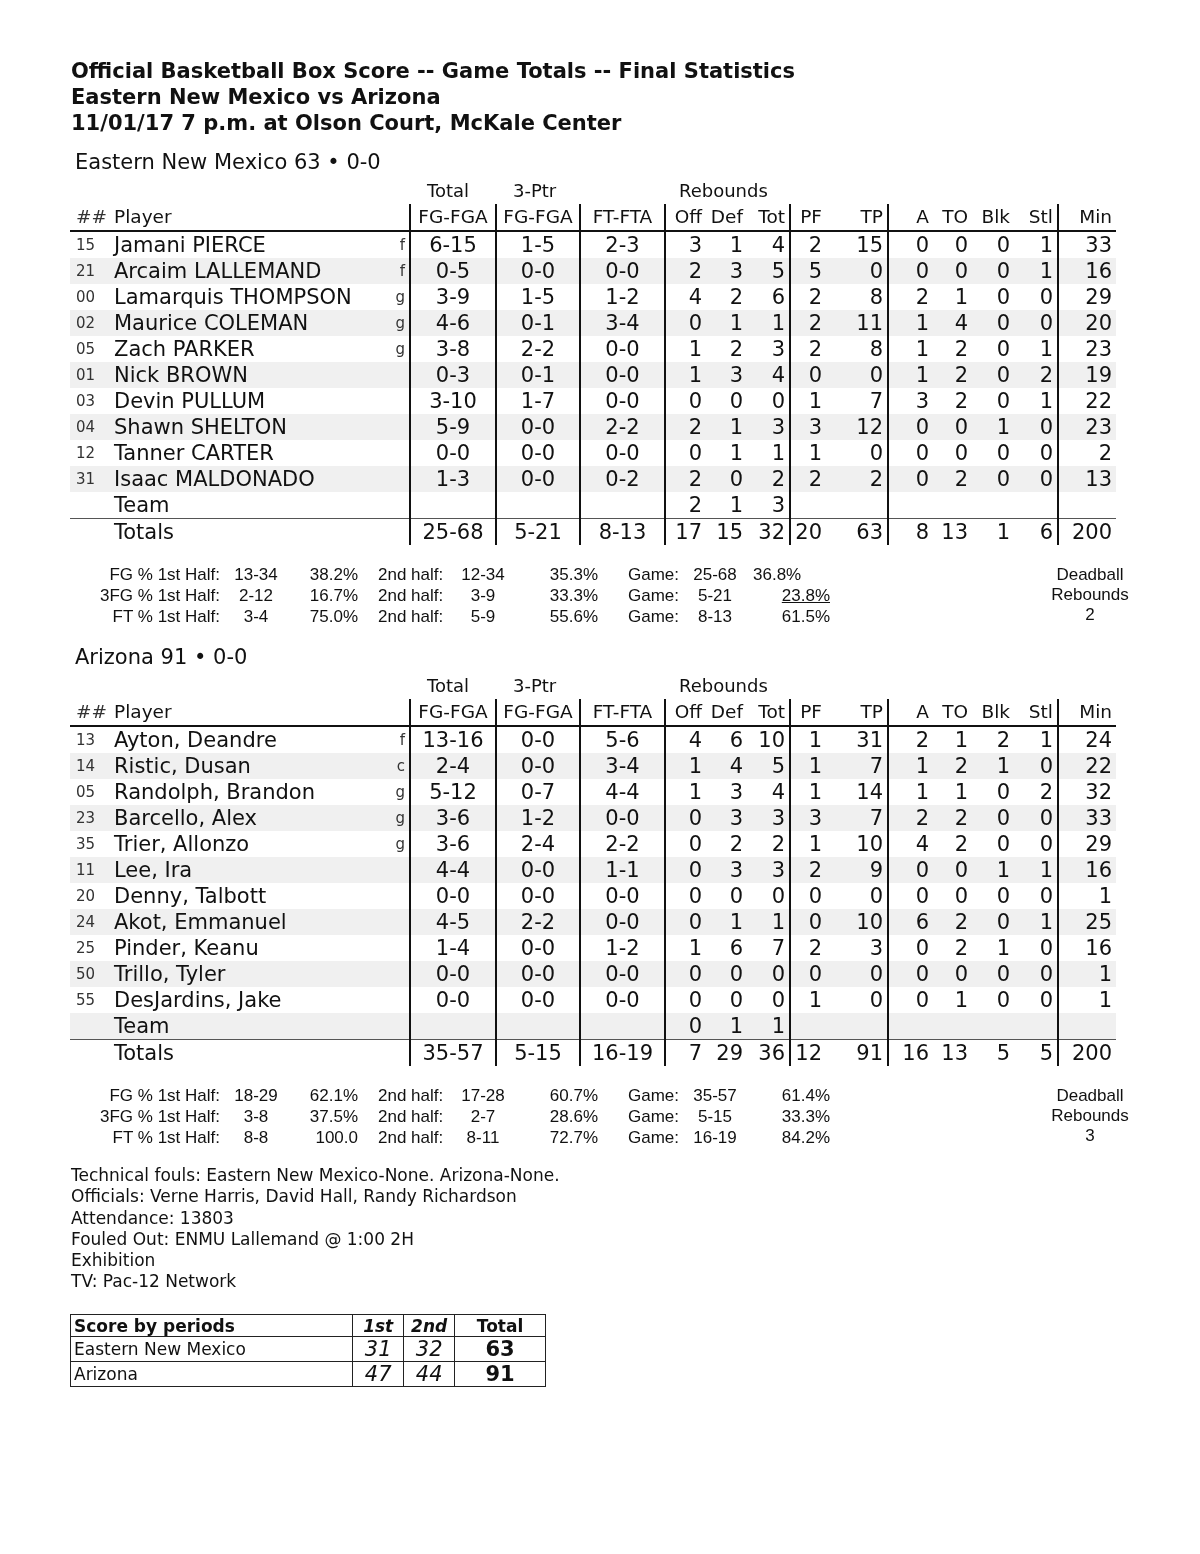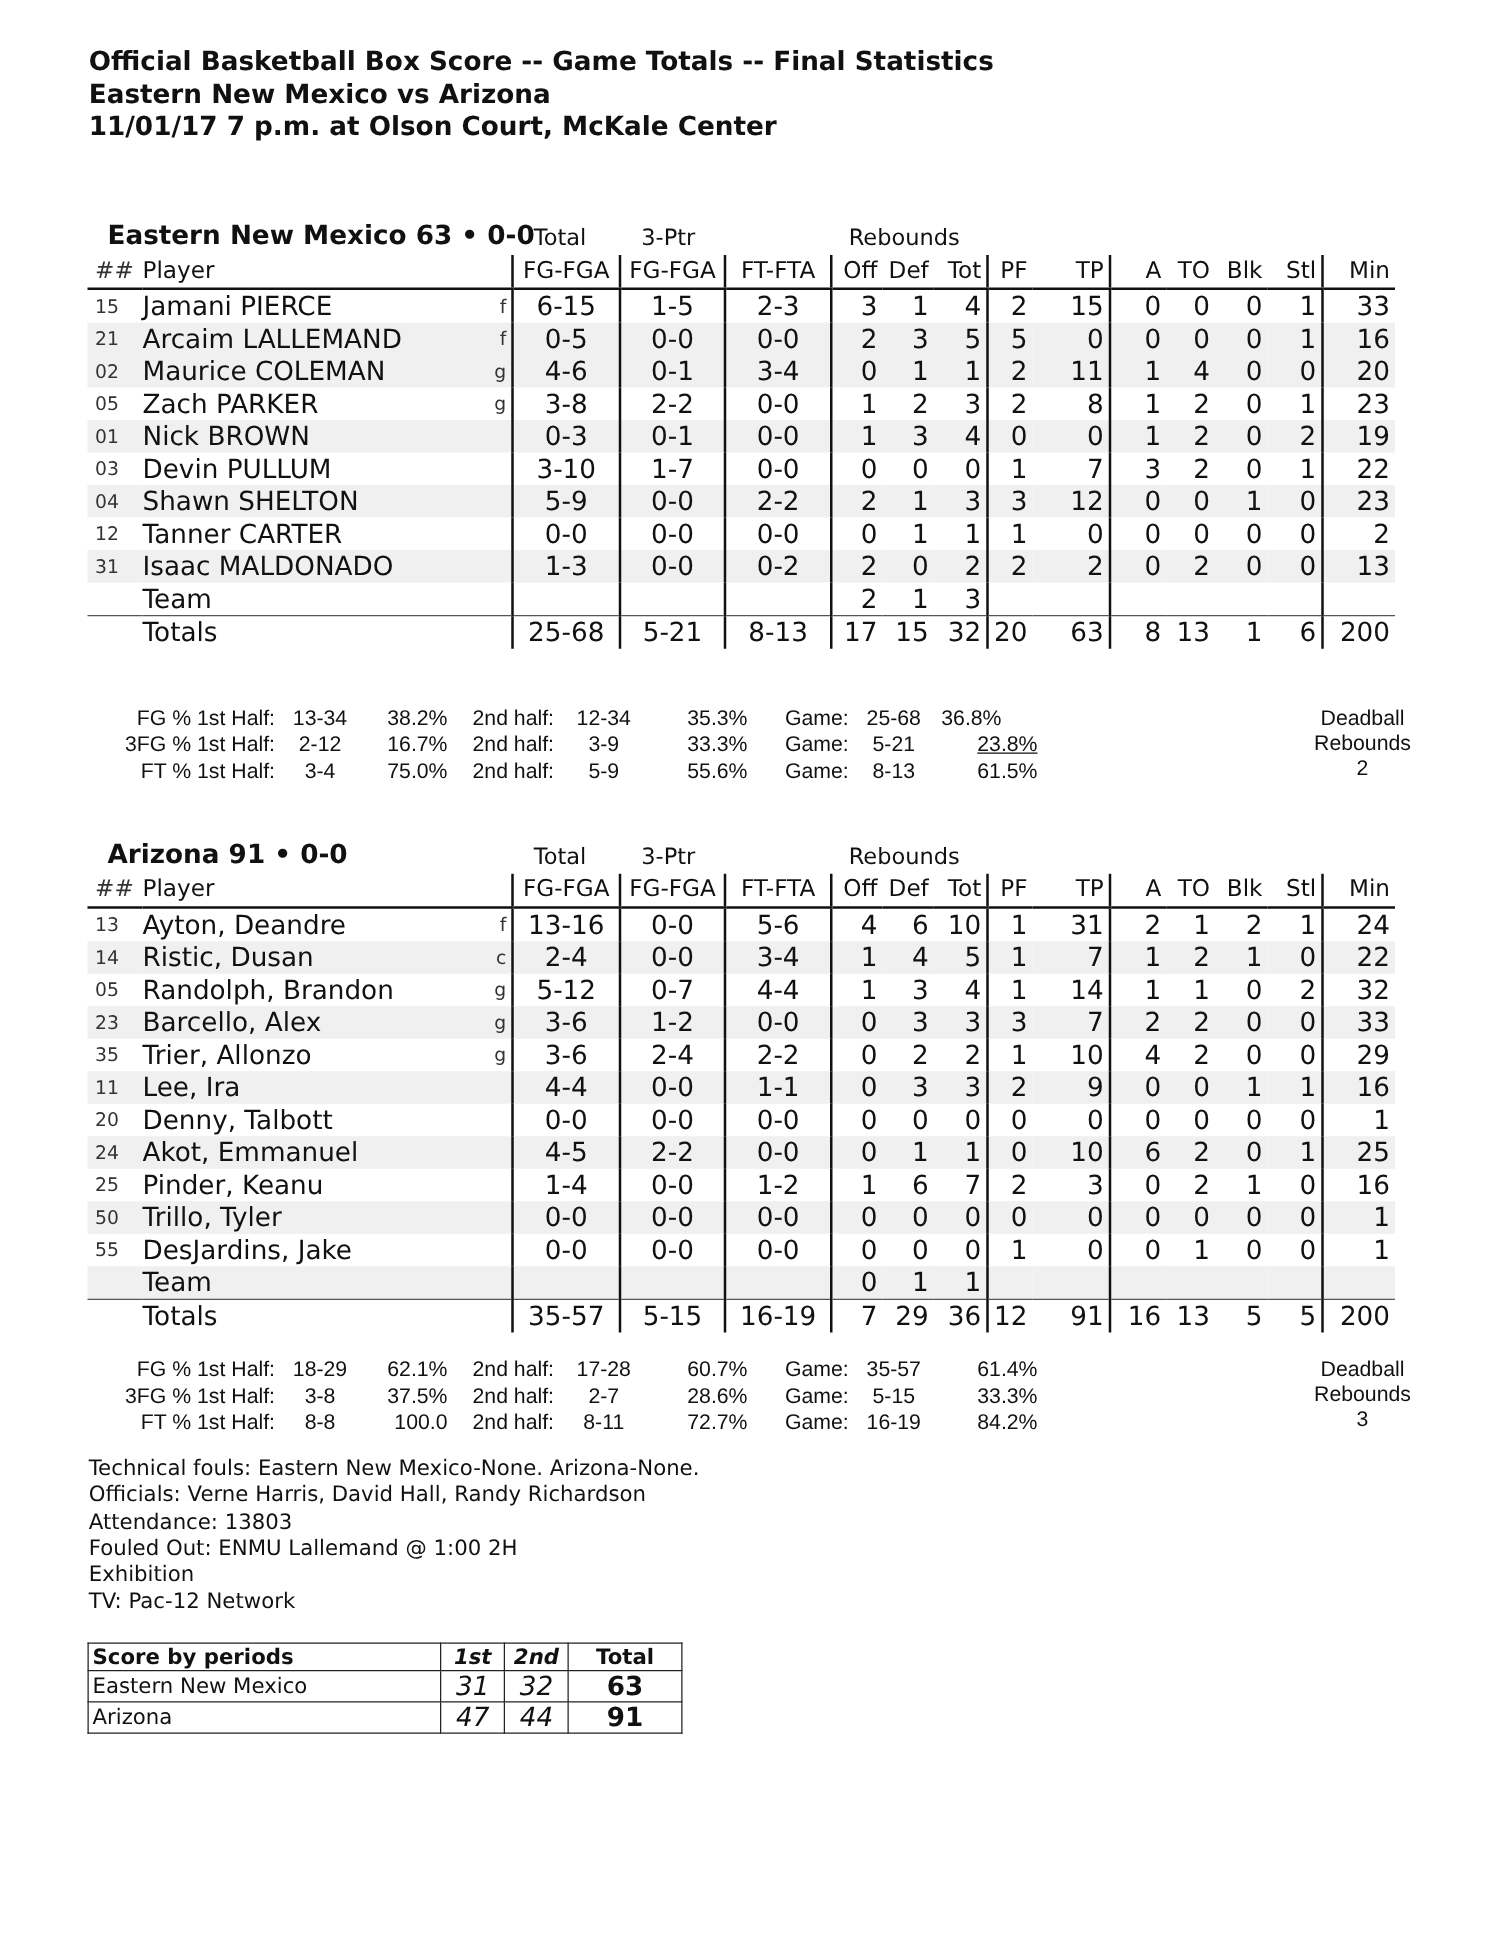--- a/index.html
+++ b/index.html
@@ -1,21 +1,21 @@
 <!DOCTYPE html>
 <html><head>
 <meta charset="utf-8">
 <style>
   html, body { margin: 0; padding: 0; background: #ffffff; }
   body {
     width: 1200px; height: 1554px; position: relative; overflow: hidden;
     font-family: "DejaVu Sans", sans-serif; color: #111;
   }
-  .title-block { position: absolute; left: 71px; top: 36px; font-weight: bold; font-size: 21px; line-height: 26px; }
-  .team-title { position: absolute; left: 86px; font-weight: bold; font-size: 21px; margin-top: 26px; }
+  .title-block { position: absolute; left: 71px; top: 58px; font-weight: bold; font-size: 21px; line-height: 26px; }
+  .team-title { position: absolute; left: 75px; font-weight: normal; font-size: 21px; }
   .box { position: absolute; left: 70px; width: 1046px; }
   .grp-hdr { position: relative; height: 24px; font-size: 18px; }
   .grp-hdr span { position: absolute; top: 0; }
   table.stats { border-collapse: collapse; width: 1046px; table-layout: fixed; font-size: 21px; }
   table.stats td, table.stats th { padding: 0; height: 26px; line-height: 26px; white-space: nowrap; font-weight: normal; }
   table.stats thead th { font-size: 18.5px; border-bottom: 2px solid #111; height: 26px; line-height: 26px; vertical-align: bottom; }
   table.stats tbody tr.stripe td { background: #f0f0f0; }
   table.stats tr.totals td { border-top: 1.5px solid #555; }
   .num { font-size: 15px; color: #333; text-align: left; padding-left: 6px !important; }
   .nm { text-align: left; }
@@ -123,20 +123,38 @@
           <td class="r">3</td>
           <td class="r">5</td>
           <td class="bl r">5</td>
           <td class="r">0</td>
           <td class="bl r">0</td>
           <td class="r">0</td>
           <td class="r">0</td>
           <td class="r">1</td>
           <td class="bl r">16</td>
         </tr>
+        <tr>
+          <td class="num">00</td>
+          <td class="nm">Lamarquis THOMPSON</td>
+          <td class="pos">g</td>
+          <td class="bl c">3-9</td>
+          <td class="bl c">1-5</td>
+          <td class="bl c">1-2</td>
+          <td class="bl r">4</td>
+          <td class="r">2</td>
+          <td class="r">6</td>
+          <td class="bl r">2</td>
+          <td class="r">8</td>
+          <td class="bl r">2</td>
+          <td class="r">1</td>
+          <td class="r">0</td>
+          <td class="r">0</td>
+          <td class="bl r">29</td>
+        </tr>
         <tr class="stripe">
           <td class="num">02</td>
           <td class="nm">Maurice COLEMAN</td>
           <td class="pos">g</td>
           <td class="bl c">4-6</td>
           <td class="bl c">0-1</td>
           <td class="bl c">3-4</td>
           <td class="bl r">0</td>
           <td class="r">1</td>
           <td class="r">1</td>

